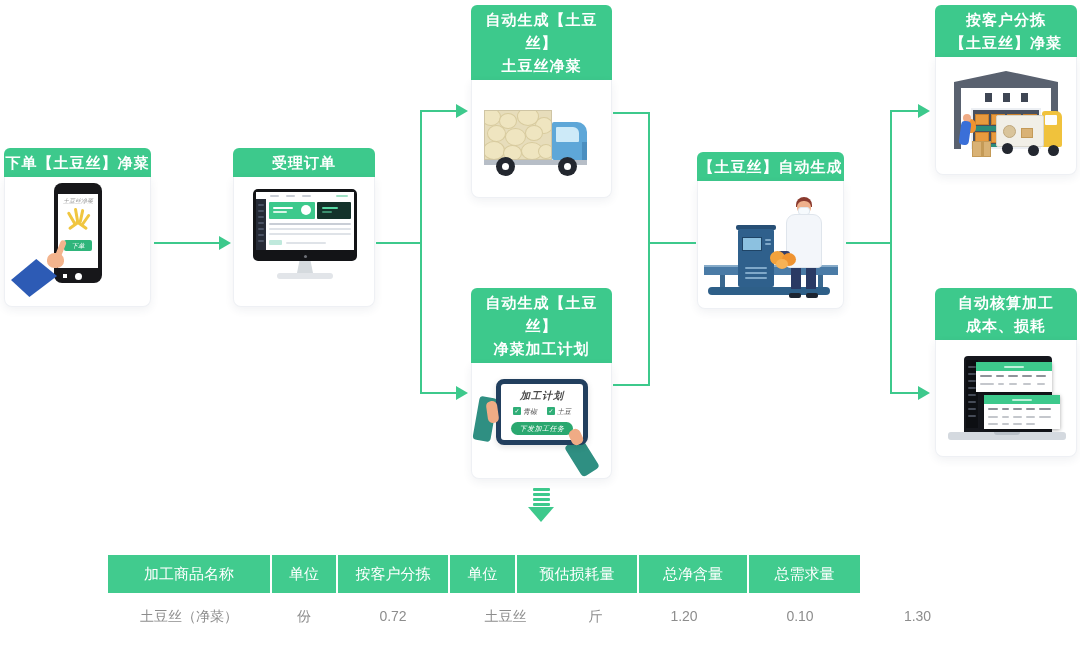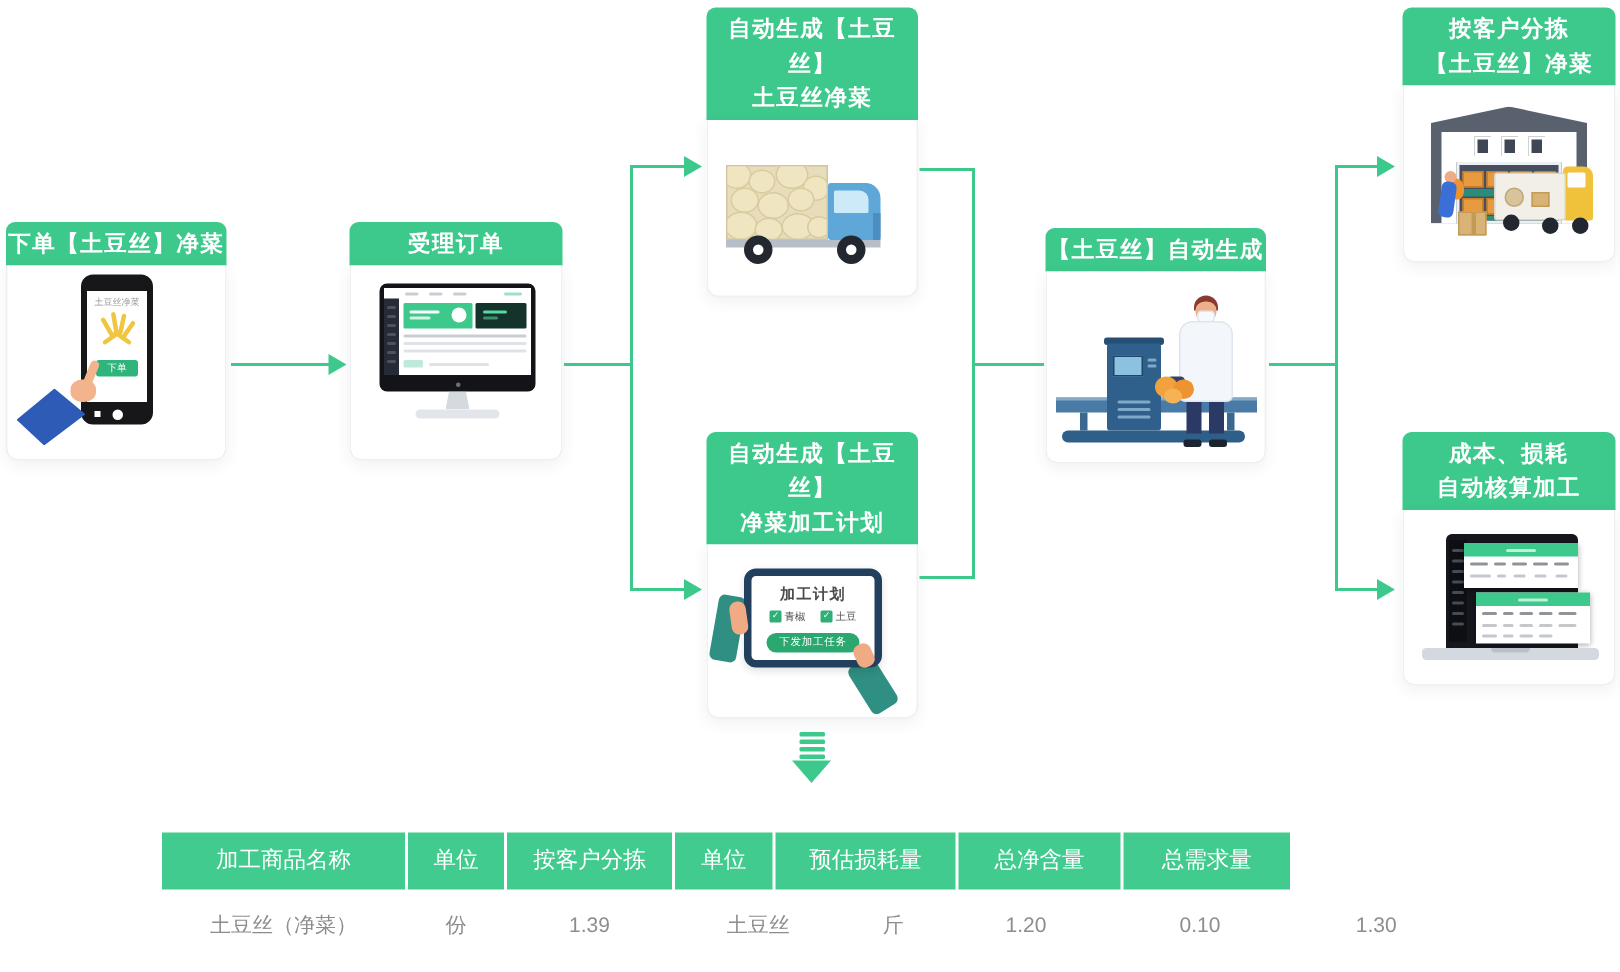--- a/index.html
+++ b/index.html
@@ -11,21 +11,21 @@
   body{font-family:"Liberation Sans","DejaVu Sans",sans-serif;}
   .canvas{position:relative;width:1080px;height:648px;background:#fff;overflow:hidden;}
 
   
   .step{position:absolute;}
   .step-header{background:var(--g);color:#fff;text-align:center;font-weight:bold;
     border-radius:6px 6px 0 0;letter-spacing:1px;}
   .step-header.single{height:29px;line-height:29px;font-size:15px;}
   .step-header.double{padding:3px 0;font-size:15px;line-height:23px;}
   .step-body{position:relative;background:#fff;border:1px solid var(--card-border);border-top:none;
-    border-radius:0 0 8px 8px;box-shadow:0 3px 10px rgba(40,60,90,.07);overflow:hidden;}
+    border-radius:0 0 8px 8px;box-shadow:0 3px 10px rgba(40,60,90,.07);overflow:hidden;font-style:italic;}
 
   
   .hl{position:absolute;height:2px;background:var(--g);}
   .vl{position:absolute;width:2px;background:var(--g);}
   .ah{position:absolute;width:0;height:0;border-top:7px solid transparent;
     border-bottom:7px solid transparent;border-left:12px solid var(--g);}
 
   
   .dbar{position:absolute;height:3px;background:var(--g);border-radius:1px;}
   .dtri{position:absolute;width:0;height:0;border-left:13px solid transparent;
@@ -346,22 +346,22 @@
           </div>
         <div class="wh-wheel" style="left:66px;top:86px;"></div>
         <div class="wh-wheel" style="left:92px;top:88px;"></div>
         <div class="wh-wheel" style="left:112px;top:88px;"></div>
       </div>
     </div>
   </div>
 
   <div class="step" style="left:935px;top:288px;width:142px;">
     <div class="step-header double">
+      <div>自动核算加工</div>
       <div>成本、损耗</div>
-      <div>自动核算加工</div>
     </div>
     <div class="step-body" style="height:117px;">
       <div>
         <div class="abs lap-screen">
           <div class="abs lap-side">
             <div class="lap-dash" style="left:2px;top:6px;width:8px;"></div>
             <div class="lap-dash" style="left:2px;top:13px;width:8px;"></div>
             <div class="lap-dash" style="left:2px;top:20px;width:8px;"></div>
             <div class="lap-dash" style="left:2px;top:27px;width:8px;"></div>
             <div class="lap-dash" style="left:2px;top:34px;width:8px;"></div>
@@ -454,21 +454,21 @@
       <div class="tc c1">单位</div>
       <div class="tc c2">按客户分拣</div>
       <div class="tc c4">单位</div>
       <div class="tc c6">预估损耗量</div>
       <div class="tc c5">总净含量</div>
       <div class="tc c7">总需求量</div>
     </div>
     <div class="trow td">
       <div class="tc c0">土豆丝（净菜）</div>
       <div class="tc c1">份</div>
-      <div class="tc c2">1.39</div>
+      <div class="tc c2">0.72</div>
       <div class="tc c3">土豆丝</div>
       <div class="tc c4">斤</div>
       <div class="tc c5">1.20</div>
       <div class="tc c6">0.10</div>
       <div class="tc c7">1.30</div>
     </div>
   </div>
 
 </div>
 

